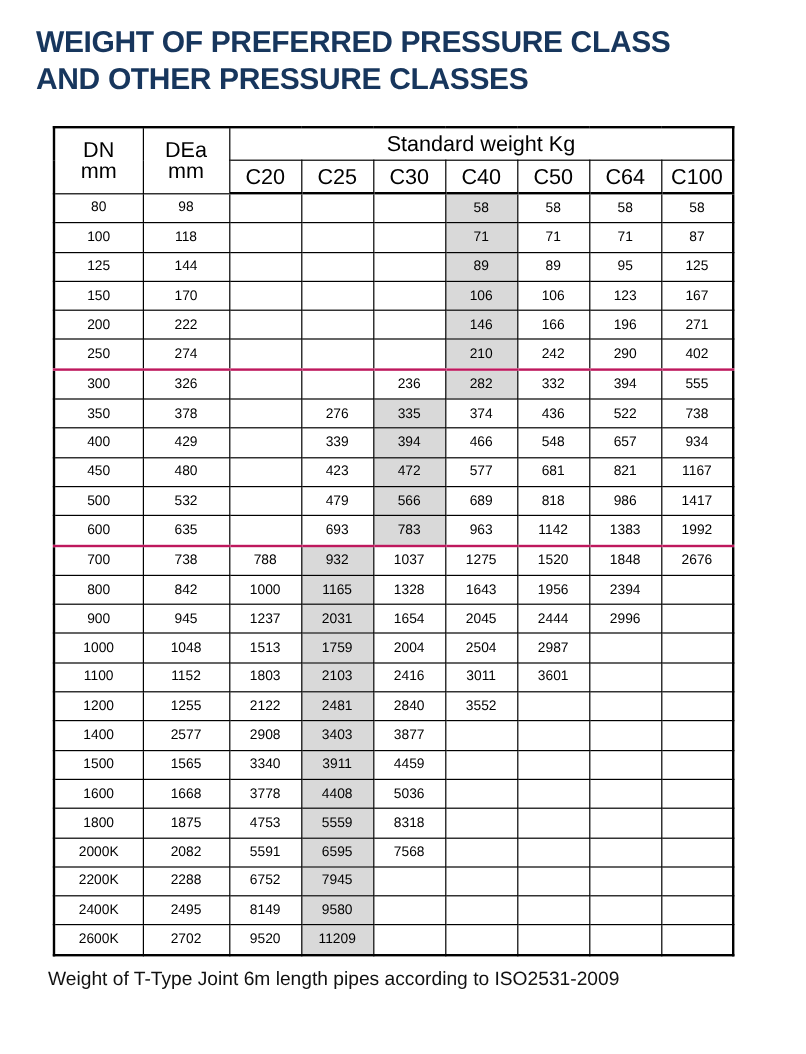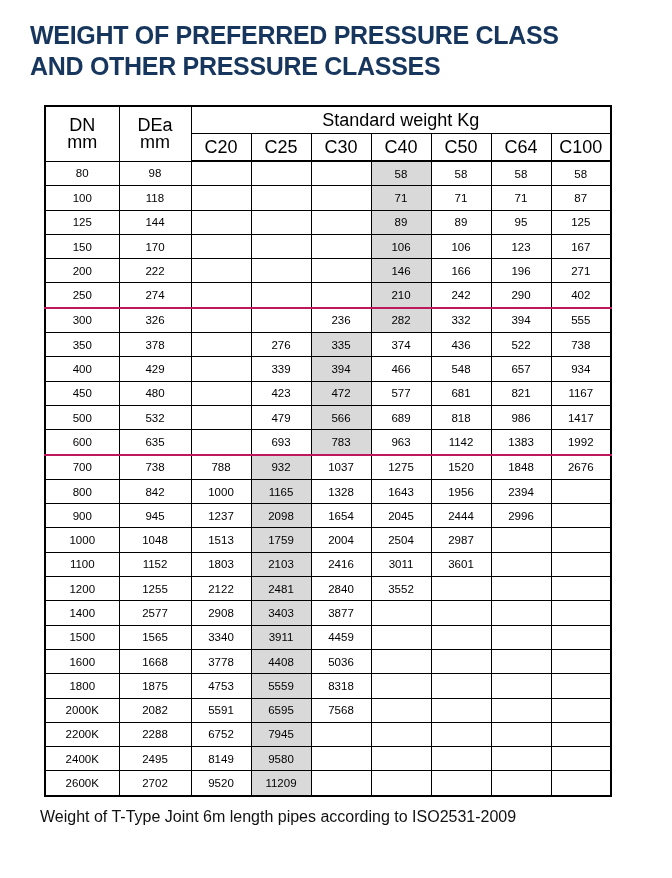--- a/index.html
+++ b/index.html
@@ -270,21 +270,21 @@
           <td>1328</td>
           <td>1643</td>
           <td>1956</td>
           <td>2394</td>
           <td></td>
         </tr>
         <tr>
           <td>900</td>
           <td>945</td>
           <td>1237</td>
-          <td class="pref">2098</td>
+          <td class="pref">2031</td>
           <td>1654</td>
           <td>2045</td>
           <td>2444</td>
           <td>2996</td>
           <td></td>
         </tr>
         <tr>
           <td>1000</td>
           <td>1048</td>
           <td>1513</td>

